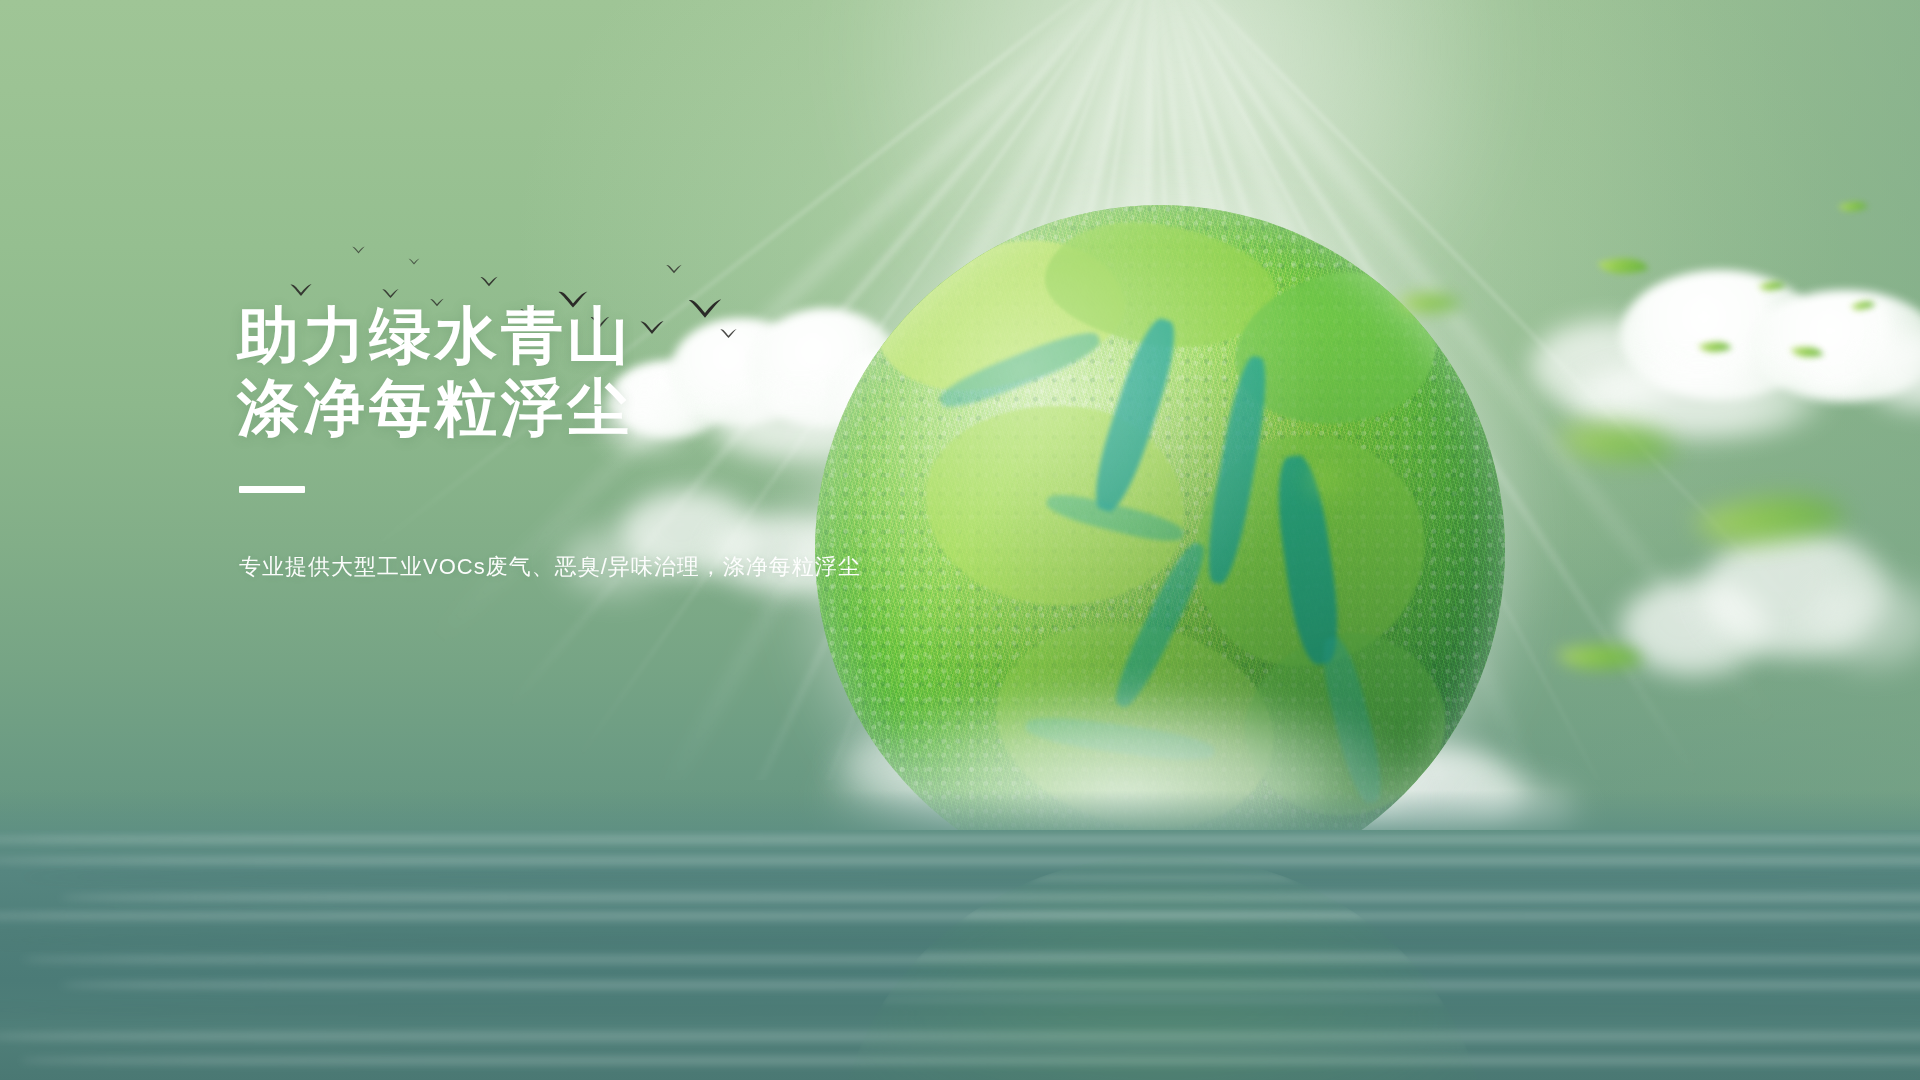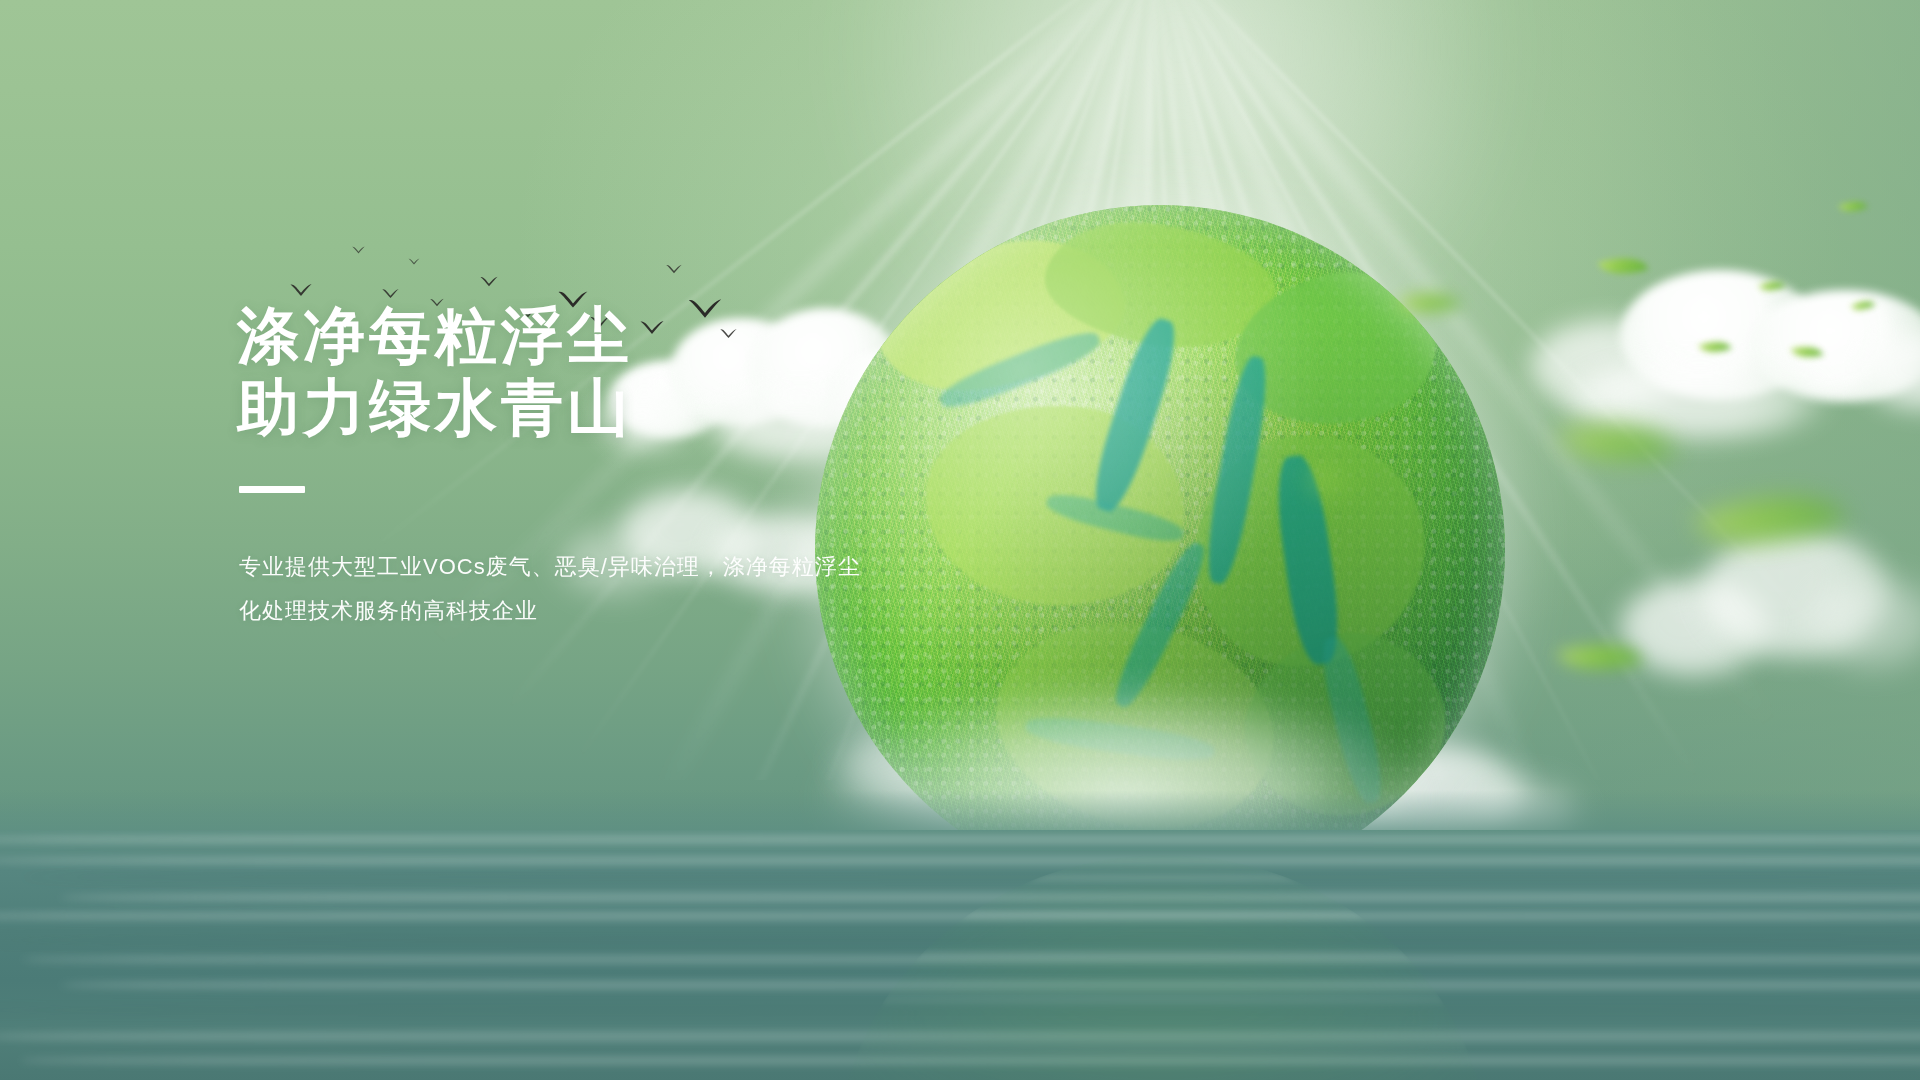--- a/index.html
+++ b/index.html
@@ -339,23 +339,22 @@
       <div class="leaf blur3" style="left: 1562px; top: 420px; width: 110px; height: 46px; transform: rotate(-12deg);"></div>
       <div class="leaf blur3" style="left: 1700px; top: 490px; width: 140px; height: 60px; transform: rotate(-22deg);"></div>
       <div class="leaf blur2" style="left: 1560px; top: 640px; width: 80px; height: 34px; transform: rotate(-16deg);"></div>
       <div class="leaf blur1" style="left: 1840px; top: 200px; width: 26px; height: 13px; transform: rotate(-24deg);"></div>
       <div class="leaf blur2" style="left: 1400px; top: 290px; width: 58px; height: 26px; transform: rotate(-18deg);"></div>
       <div class="leaf blur3" style="left: 1310px; top: 470px; width: 46px; height: 22px; transform: rotate(-14deg);"></div>
     </div>
 
   <div class="copy">
     <h1 class="headline">
+      <div>助力绿水青山</div>
       <div>涤净每粒浮尘</div>
-      <div>助力绿水青山</div>
     </h1>
     <div class="rule"></div>
     <div class="subcopy">
       <div>专业提供大型工业VOCs废气、恶臭/异味治理，涤净每粒浮尘</div>
-      <div>化处理技术服务的高科技企业</div>
     </div>
   </div>
 
 </div>
 
 </body></html>

